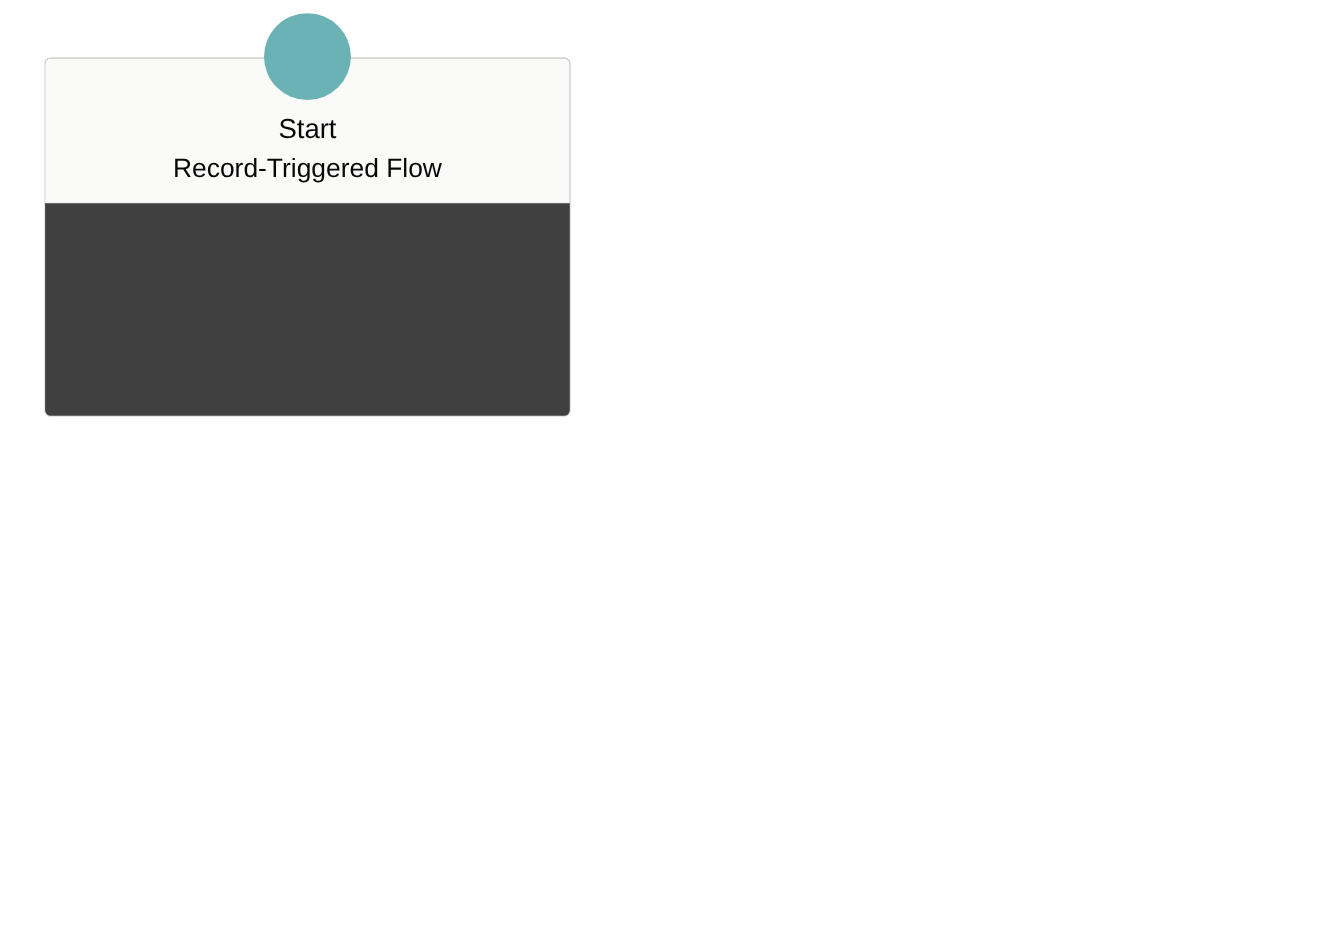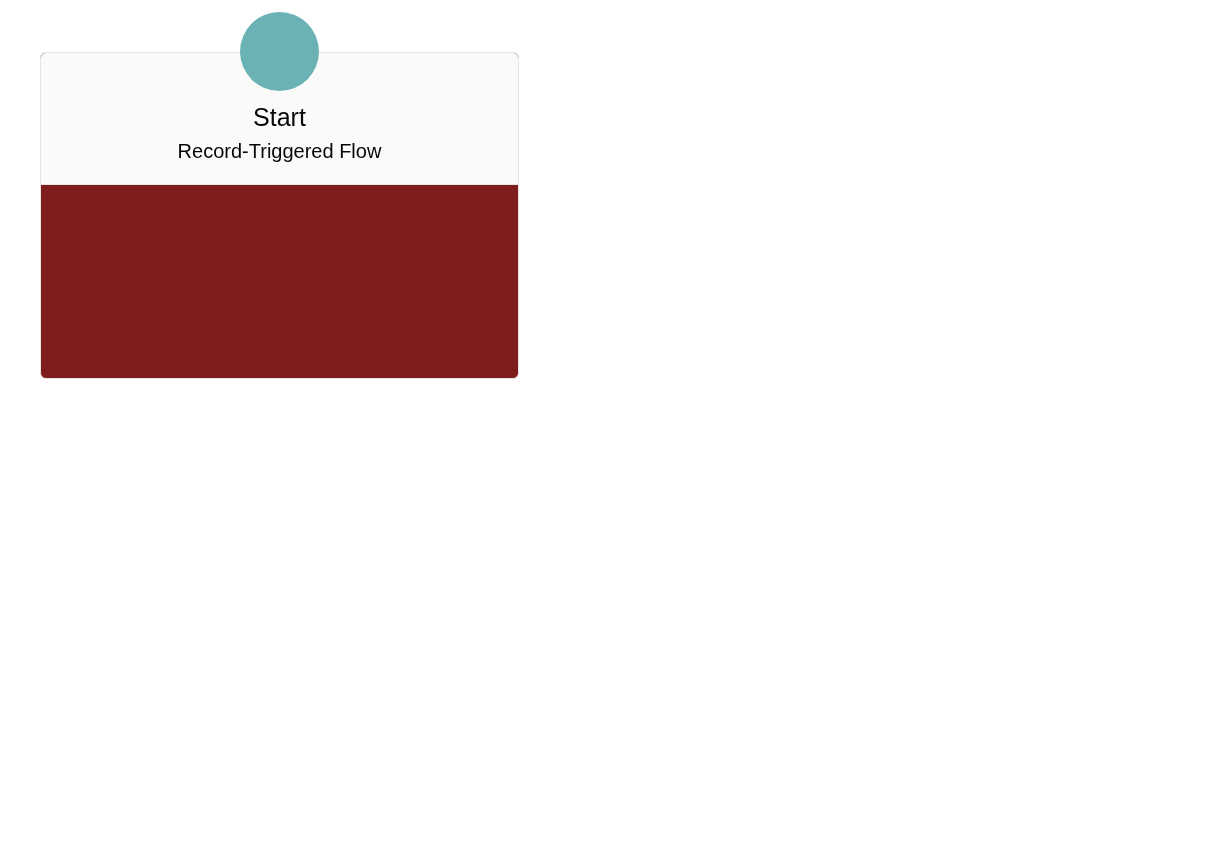--- a/index.html
+++ b/index.html
@@ -1,24 +1,24 @@
 <!DOCTYPE html>
 <html><head>
 <meta charset="utf-8">
 <title>Flow Builder Canvas</title>
 <style>
   html,body{margin:0;padding:0;}
   body{width:1216px;height:846px;background:#ffffff;font-family:"Liberation Sans",sans-serif;overflow:hidden;}
   #canvas{position:relative;width:1216px;height:846px;}
-  .start-card{position:absolute;left:40px;top:52px;width:479px;height:327px;background:#7f1d1d;
+  .start-card{position:absolute;left:40px;top:52px;width:479px;height:327px;background:#404040;
     border:1px solid #e5e5e5;border-radius:6px;box-sizing:border-box;}
   .start-head{height:132px;background:#fafaf9;border-bottom:1px solid #e5e5e5;border-radius:5px 5px 0 0;
      text-align:center;box-sizing:border-box;}
   .start-title{font-size:25px;color:#080707;padding-top:50px;}
-  .start-sub{font-size:20px;color:#080707;padding-top:8px;}
+  .start-sub{font-size:24px;color:#080707;padding-top:8px;}
   .play{position:absolute;left:240px;top:12px;width:79px;height:79px;border-radius:50%;background:#6bb2b4;}
 </style>
 </head>
 <body>
 
 <div id="canvas">
   <div class="start-card">
     <div class="start-head">
       <div class="start-title">Start</div>
       <div class="start-sub">Record-Triggered Flow</div>

